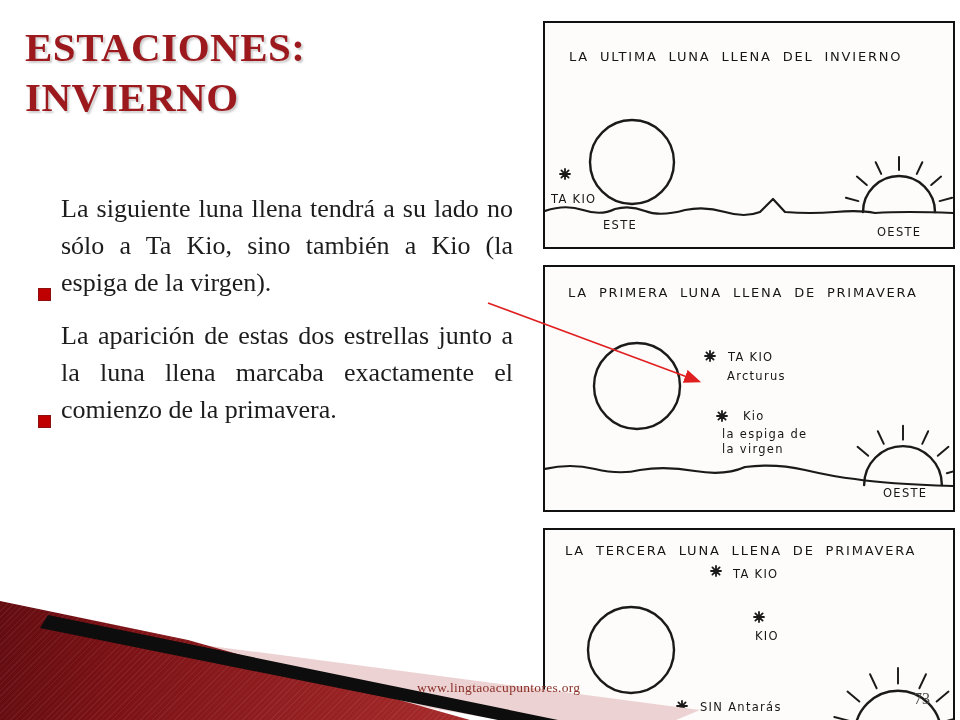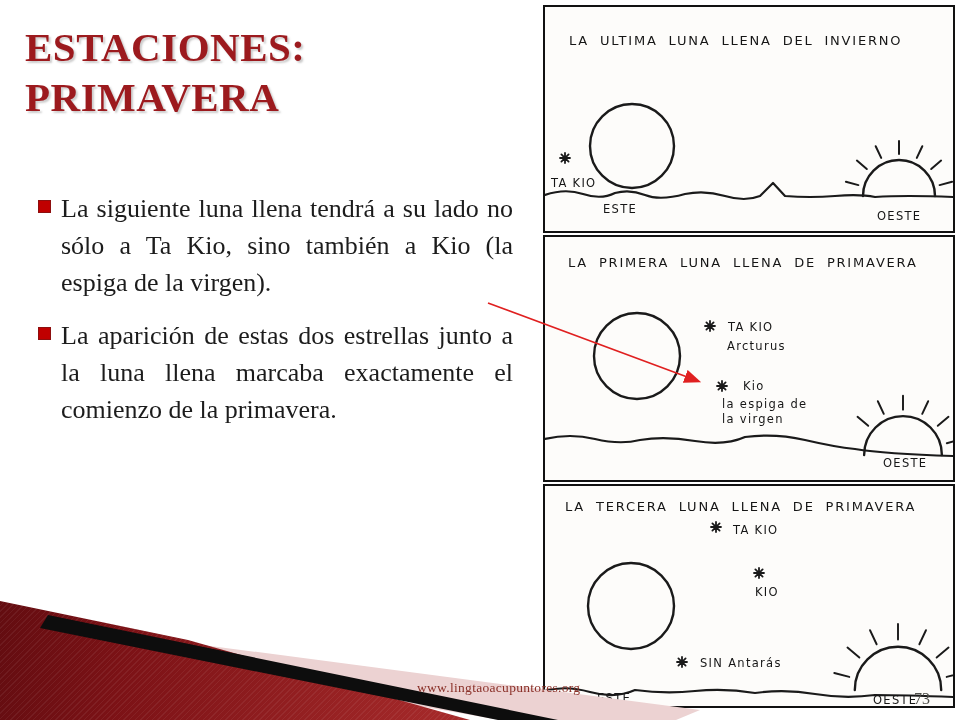--- a/index.html
+++ b/index.html
@@ -9,34 +9,34 @@
   }
   
   #title{
     position:absolute;left:25px;top:22px;width:500px;
     font-size:41px;line-height:1.22;letter-spacing:.5px;
     color:#9C1A1E;font-weight:700;
     text-shadow:2px 2px 2px rgba(110,110,110,.35);
   }
   
   #bullets{position:absolute;left:38px;top:190px;width:478px;}
-  .bullet{display:flex;align-items:flex-start;margin-bottom:16px;}
+  .bullet{display:flex;align-items:flex-end;margin-bottom:16px;}
   .bullet-marker{
     flex:0 0 13px;width:13px;height:13px;margin:10px 10px 0 0;
     background:#C00000;border:1px solid #8d0f0f;box-sizing:border-box;
   }
   .bullet-text{
     font-size:26px;line-height:37px;color:#1c1c1c;
     text-align:justify;text-justify:inter-word;width:452px;
   }
   
   #illustration{position:absolute;left:543px;top:5px;width:412px;}
   .panel{
     box-sizing:border-box;width:412px;border:2px solid #111;
-    background:#fdfcfa;margin-bottom:2px;
+    background:#fdfcfa;margin-bottom:2px;margin-top:16px;
   }
   .panel svg{display:block;}
   .ink{stroke:#1a1a1a;fill:none;stroke-linecap:round;stroke-linejoin:round;}
   .hand{
     font-family:"DejaVu Sans",sans-serif;font-size:13px;letter-spacing:1.8px;
     word-spacing:5px;fill:#161616;
   }
   .hand-sm{
     font-family:"DejaVu Sans",sans-serif;font-size:11.5px;letter-spacing:1.3px;
     fill:#161616;
@@ -77,21 +77,21 @@
 <body>
 
 <div id="slide">
 
   <div class="deco" id="deco-pink"></div>
   <div class="deco" id="deco-red"></div>
   <div class="deco" id="deco-black"></div>
 
   <div id="title">
     <div>ESTACIONES:</div>
-    <div>PRIMAVERA</div>
+    <div>INVIERNO</div>
   </div>
 
   <div id="bullets">
     <div class="bullet">
       <span class="bullet-marker"></span>
       <div class="bullet-text">La siguiente luna llena tendrá a su lado no sólo a Ta Kio, sino también a Kio (la espiga de la virgen).</div>
     </div>
     <div class="bullet">
       <span class="bullet-marker"></span>
       <div class="bullet-text">La aparición de estas dos estrellas junto a la luna llena marcaba exactamente el comienzo de la primavera.</div>

